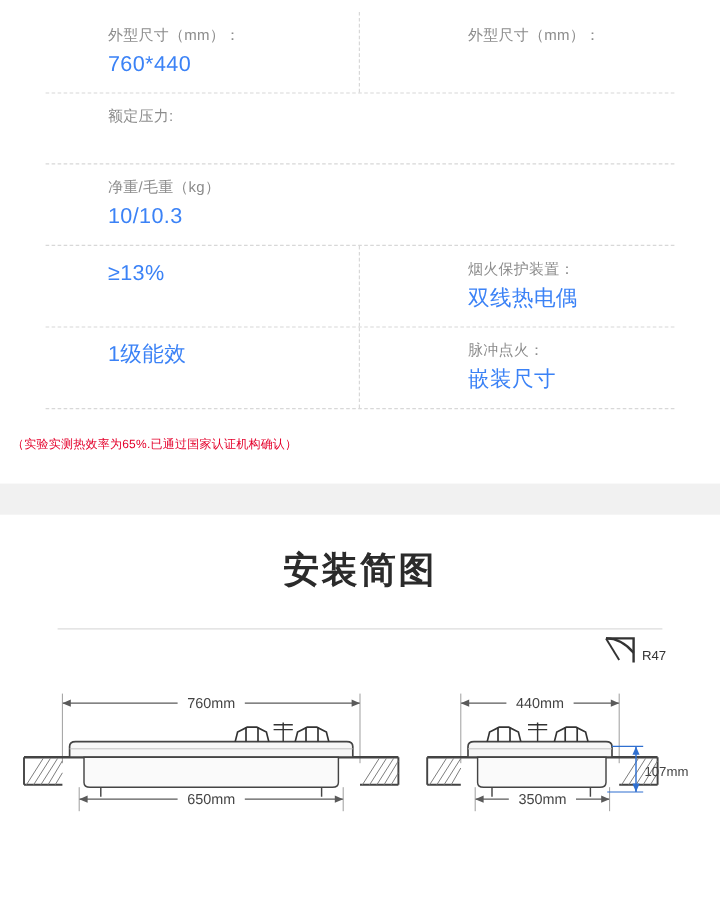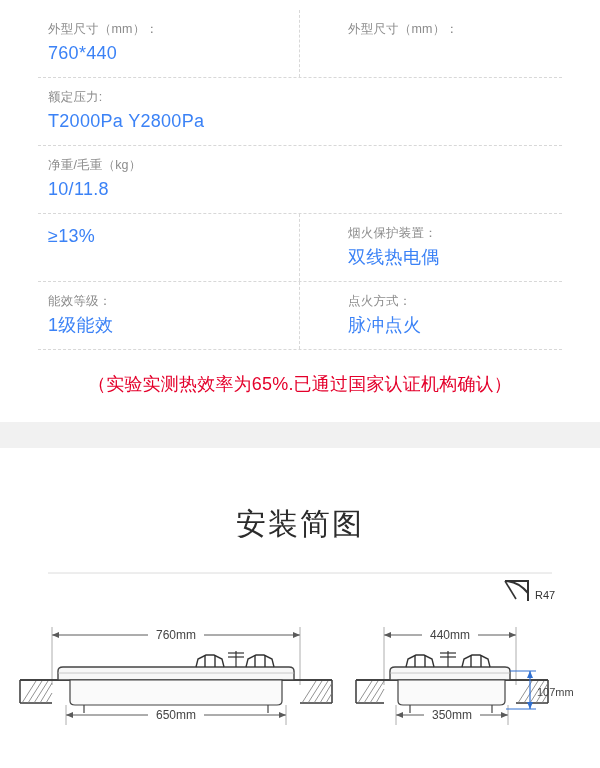--- a/index.html
+++ b/index.html
@@ -22,20 +22,21 @@
   }
   .spec-grid {
     display: grid;
     grid-template-columns: 1fr 1fr;
   }
   .spec-cell {
     padding: 10px 14px 12px 48px;
     position: relative;
     box-sizing: border-box;
     min-height: 58px;
+    margin-left: 42px;
   }
   .spec-cell.left {
     border-right: 1px dashed #d8d8d8;
   }
   .spec-row-sep {
     grid-column: 1 / span 2;
     height: 0;
     border-top: 1px dashed #d8d8d8;
     margin: 0 38px 0 38px;
   }
@@ -46,45 +47,43 @@
     margin-bottom: 3px;
     letter-spacing: 0.2px;
   }
   .spec-value {
     font-size: 18px;
     color: #3b82f6;
     line-height: 24px;
     letter-spacing: 0.3px;
   }
   .spec-note {
-    text-align: center;
     color: #e4002b;
-    font-size: 18px;
+    font-size: 10px;
     padding: 22px 10px 26px 10px;
     letter-spacing: 0.2px;
   }
 
   .gap-band {
     height: 26px;
     background: #f1f1f1;
   }
 
   
   .install-section {
     background: #ffffff;
     padding-top: 26px;
   }
   .install-title {
     text-align: center;
     font-size: 30px;
-    font-weight: normal;
+    font-weight: bold;
     color: #2b2b2b;
     letter-spacing: 2px;
     padding-bottom: 18px;
-    margin-top: 30px;
   }
   .diagram-wrap {
     position: relative;
     width: 600px;
     height: 250px;
   }
   .diagram-wrap svg {
     display: block;
   }
 </style>
@@ -98,46 +97,44 @@
       <div class="spec-label">外型尺寸（mm）：</div>
       <div class="spec-value">760*440</div>
     </div>
     <div class="spec-cell">
       <div class="spec-label">外型尺寸（mm）：</div>
     </div>
     <div class="spec-row-sep"></div>
 
     <div class="spec-cell">
       <div class="spec-label">额定压力:</div>
-      <div class="spec-value">T2000Pa Y2800Pa</div>
     </div>
     <div class="spec-row-sep"></div>
 
     <div class="spec-cell">
       <div class="spec-label">净重/毛重（kg）</div>
-      <div class="spec-value">10/11.8</div>
+      <div class="spec-value">10/10.3</div>
     </div>
     <div class="spec-row-sep"></div>
 
     <div class="spec-cell left">
       <div class="spec-value">≥13%</div>
     </div>
     <div class="spec-cell">
       <div class="spec-label">烟火保护装置：</div>
       <div class="spec-value">双线热电偶</div>
     </div>
     <div class="spec-row-sep"></div>
 
     <div class="spec-cell left">
-      <div class="spec-label">能效等级：</div>
       <div class="spec-value">1级能效</div>
     </div>
     <div class="spec-cell">
-      <div class="spec-label">点火方式：</div>
-      <div class="spec-value">脉冲点火</div>
+      <div class="spec-label">脉冲点火：</div>
+      <div class="spec-value">嵌装尺寸</div>
     </div>
     <div class="spec-row-sep"></div>
 
   </div>
 
   <div class="spec-note" style="color: rgb(228, 0, 43);">（实验实测热效率为65%.已通过国家认证机构确认）</div>
 </section>
 
 <div class="gap-band"></div>
 

